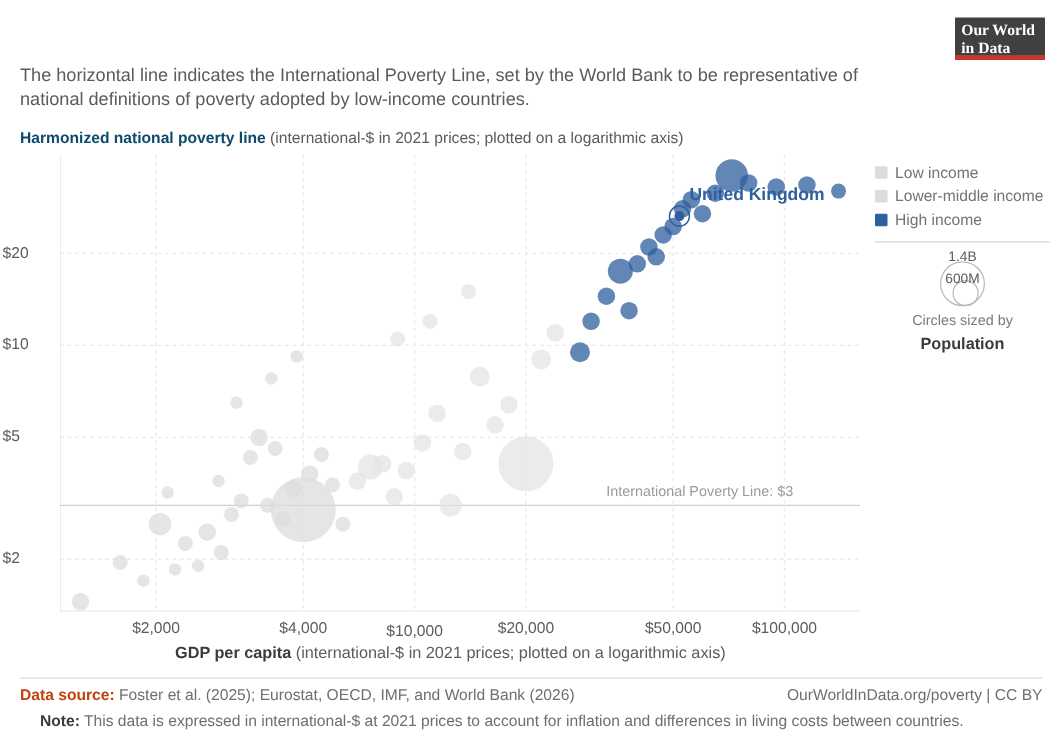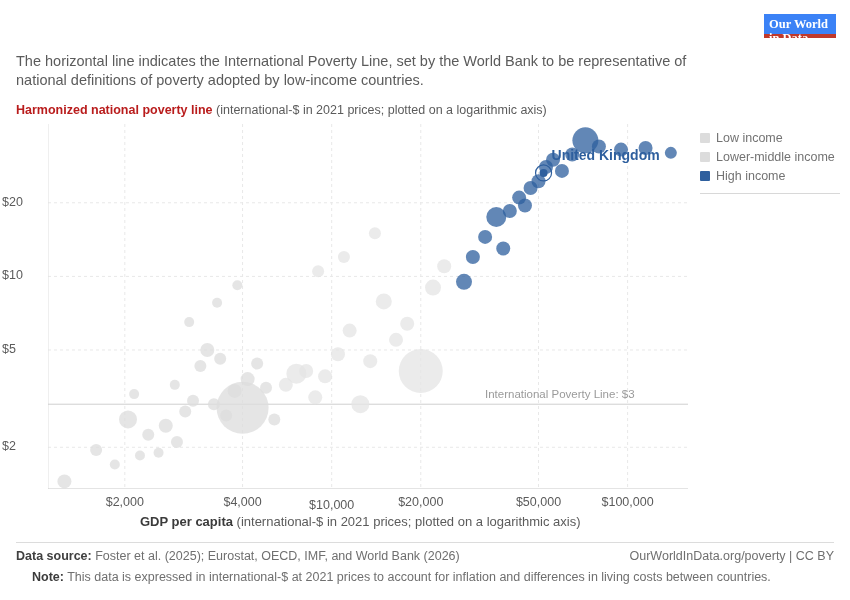--- a/index.html
+++ b/index.html
@@ -37,41 +37,41 @@
     width: 700px;
     font-size: 14.5px;
     line-height: 19px;
     color: #5b5b5b;
   }
   .owid-logo {
     position: absolute;
     right: 14px;
     top: 14px;
     width: 72px;
-    height: 24px;
-    background: #3b82f6;
+    height: 34px;
+    background: #404040;
     color: #ffffff;
     font-family: "Liberation Serif", serif;
     font-weight: bold;
     font-size: 12.5px;
     line-height: 13.5px;
     padding: 4px 5px 0 5px;
     box-sizing: border-box;
     border-bottom: 4px solid #c0392b;
   }
   
   .y-axis-caption {
     position: absolute;
     left: 16px;
     top: 103px;
     font-size: 12.5px;
     color: #5b5b5b;
   }
   .y-axis-caption b {
-    color: #b91c1c;
+    color: #0c4a6e;
     font-weight: bold;
   }
   
   #plot {
     position: absolute;
     left: 48px;
     top: 124px;
     width: 640px;
     height: 365px;
   }
@@ -214,21 +214,21 @@
     background: #dcdcdc;
   }
   .footer-left {
     position: absolute;
     left: 16px;
     top: 549px;
     font-size: 12.5px;
     color: #6f6f6f;
   }
   .footer-left b {
-    color: #404040;
+    color: #c2410c;
     font-weight: bold;
   }
   .footer-right {
     position: absolute;
     right: 16px;
     top: 549px;
     font-size: 12.5px;
     color: #6f6f6f;
     text-align: right;
   }
@@ -374,20 +374,28 @@
       <span class="legend-swatch" style="background:#dcdcdc"></span>
       <span>Lower-middle income</span>
     </div>
     <div class="legend-row">
       <span class="legend-swatch" style="background:#2e5f9e"></span>
       <span>High income</span>
     </div>
 
     <div class="legend-divider"></div>
 
+    <div id="size-legend">
+      <div class="size-top-label">1.4B</div>
+      <div class="size-circle-big"></div>
+      <div class="size-circle-small"></div>
+      <div class="size-inner-label">600M</div>
+      <div class="size-caption">Circles sized by</div>
+      <div class="size-caption-strong">Population</div>
+    </div>
   </div>
 
   <div class="footer-rule"></div>
   <div class="footer-left">
     <b>Data source:</b><span> Foster et al. (2025); Eurostat, OECD, IMF, and World Bank (2026)</span>
   </div>
   <div class="footer-right">OurWorldInData.org/poverty | CC BY</div>
   <div class="footer-note">
     <b>Note:</b><span> This data is expressed in international-$ at 2021 prices to account for inflation and differences in living costs between countries.</span>
   </div>

